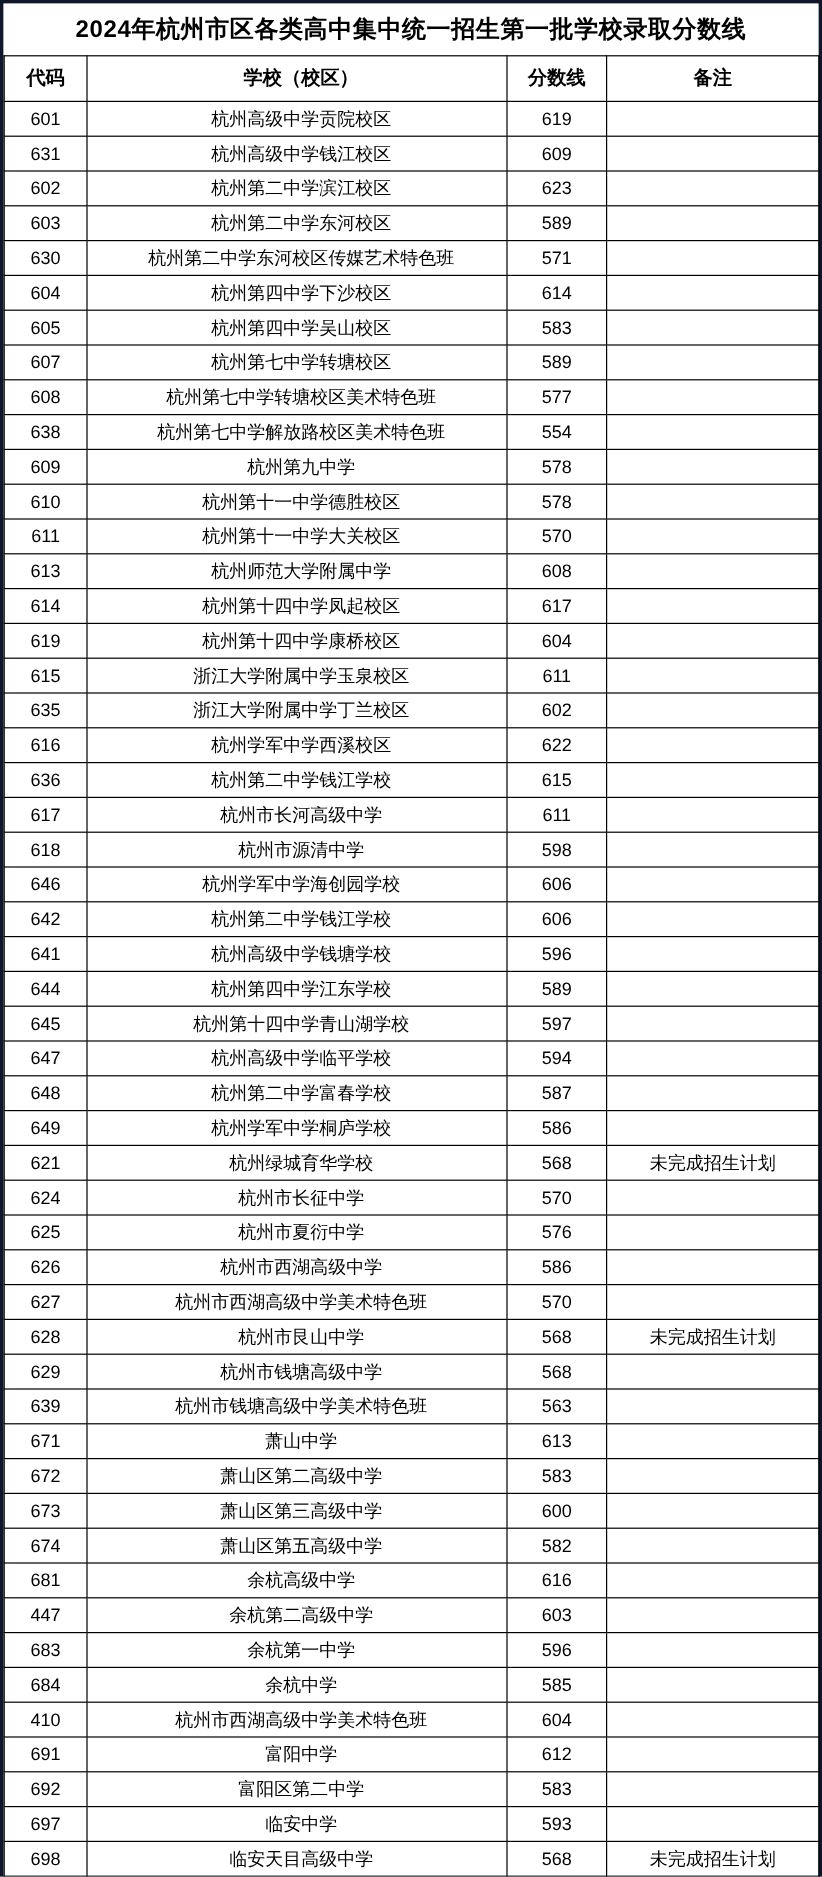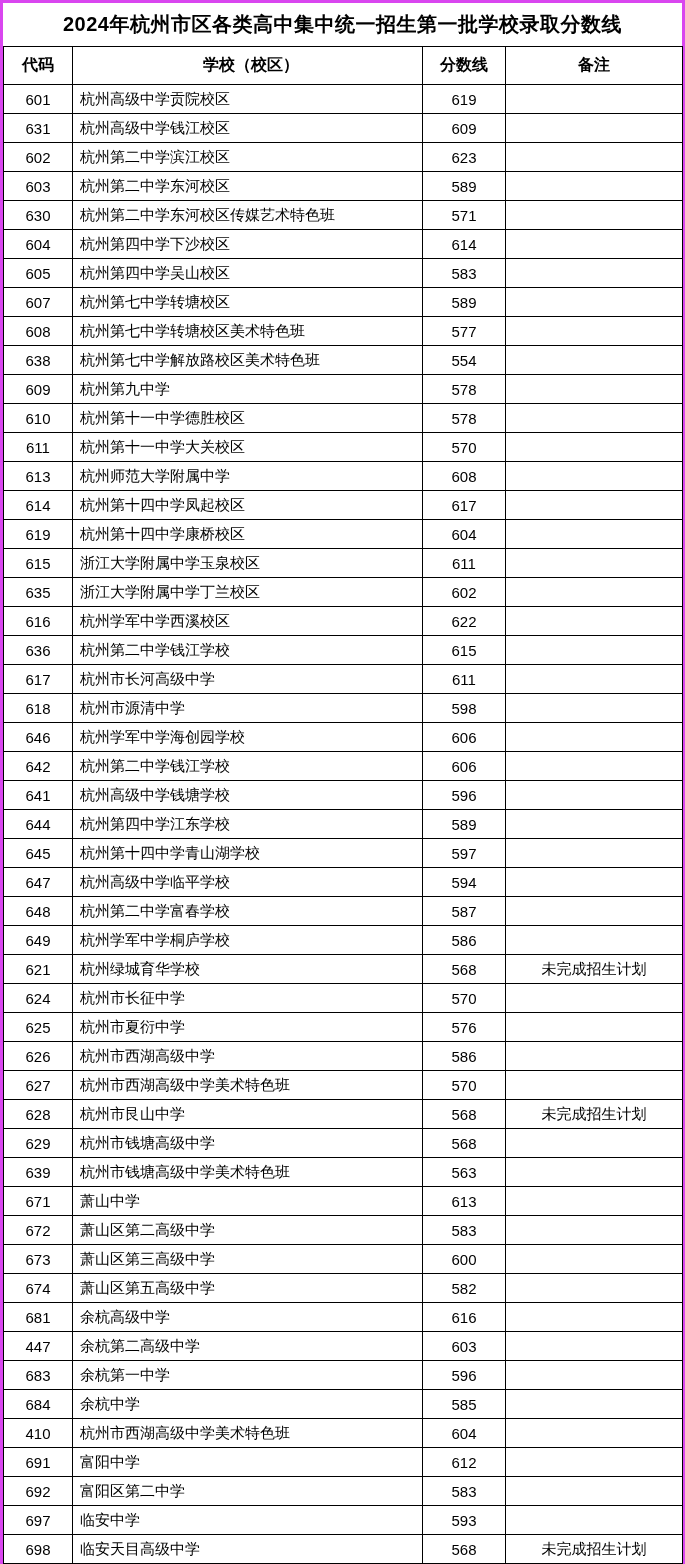--- a/index.html
+++ b/index.html
@@ -5,21 +5,21 @@
   * { margin: 0; padding: 0; box-sizing: border-box; }
   html, body {
     width: 685px;
     background: #f1f1f1;
     font-family: "Liberation Sans", sans-serif;
     color: #000;
   }
   .page {
     width: 685px;
     height: 1564px;
-    background: #d946ef;
+    background: #0f172a;
     overflow: hidden;
   }
   .sheet {
     margin: 3px 3px 0 3px;
     width: 679px;
     background: #ffffff;
   }
   .title-bar {
     height: 43px;
     display: flex;
@@ -49,21 +49,21 @@
     font-size: 16px;
     font-weight: 700;
     text-align: center;
     vertical-align: middle;
   }
   .score-table tbody td {
     height: 29px;
     vertical-align: middle;
   }
   .col-code   { width: 69px;  text-align: center; }
-  .col-school { width: 350px; text-align: left; padding-left: 7px; }
+  .col-school { width: 350px; text-align: center; padding-left: 7px; }
   .col-score  { width: 83px;  text-align: center; }
   .col-note   { width: 177px; text-align: center; }
 </style>
 </head>
 <body>
 
 <div class="page">
   <div class="sheet">
     <div class="title-bar">
       <h1>2024年杭州市区各类高中集中统一招生第一批学校录取分数线</h1>

